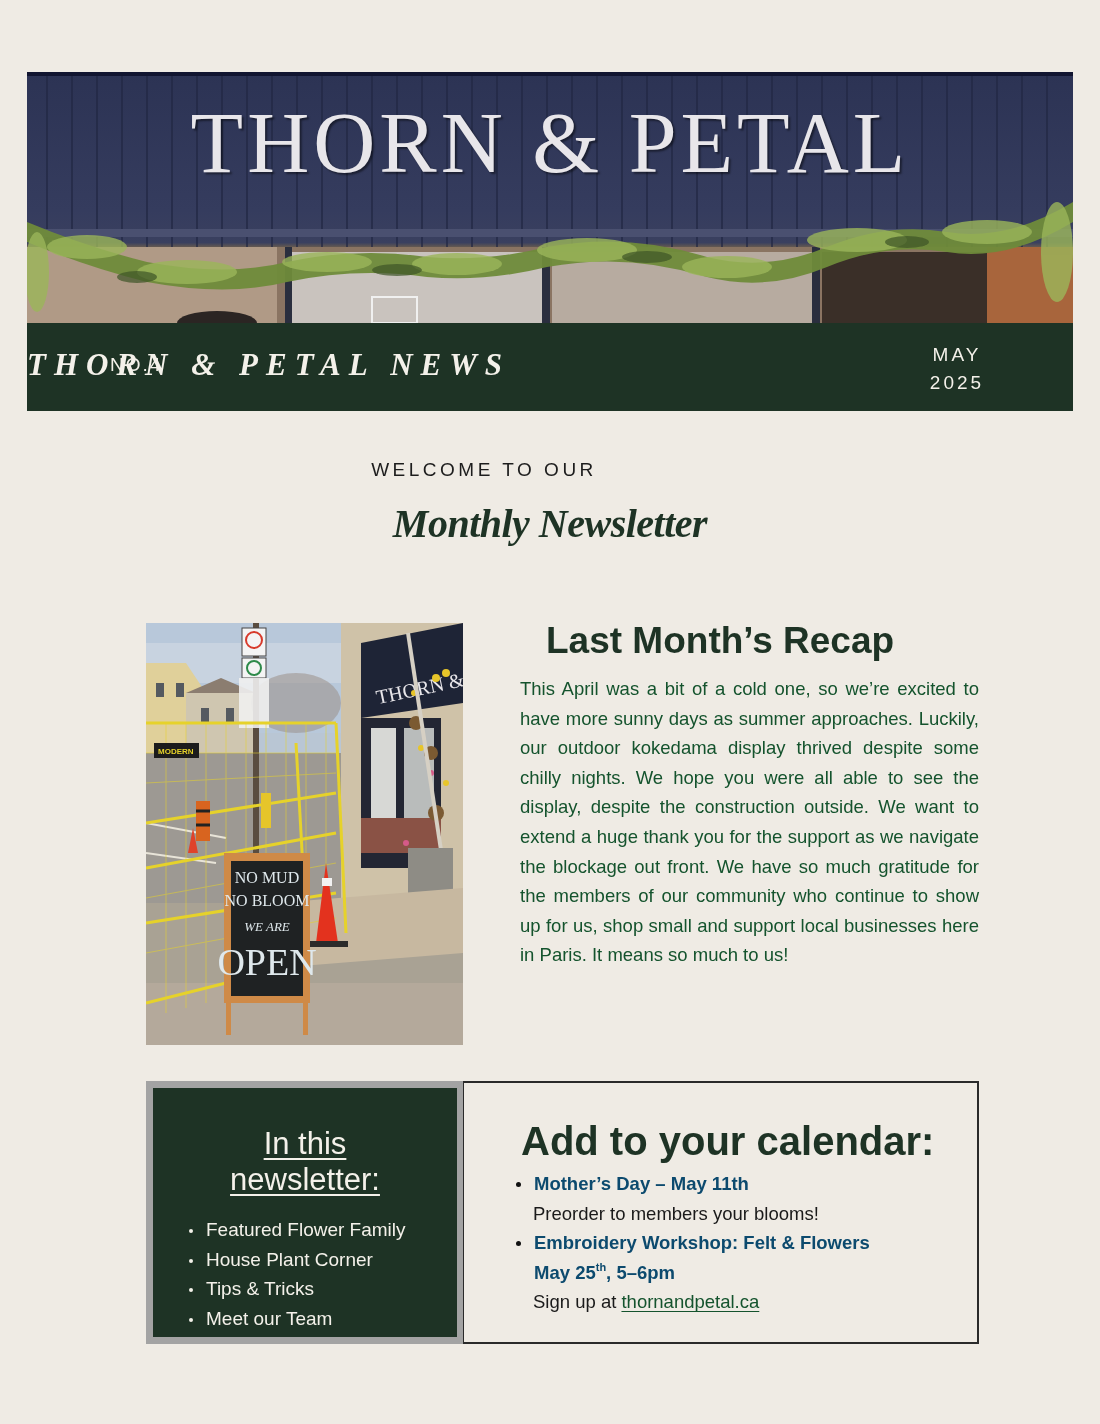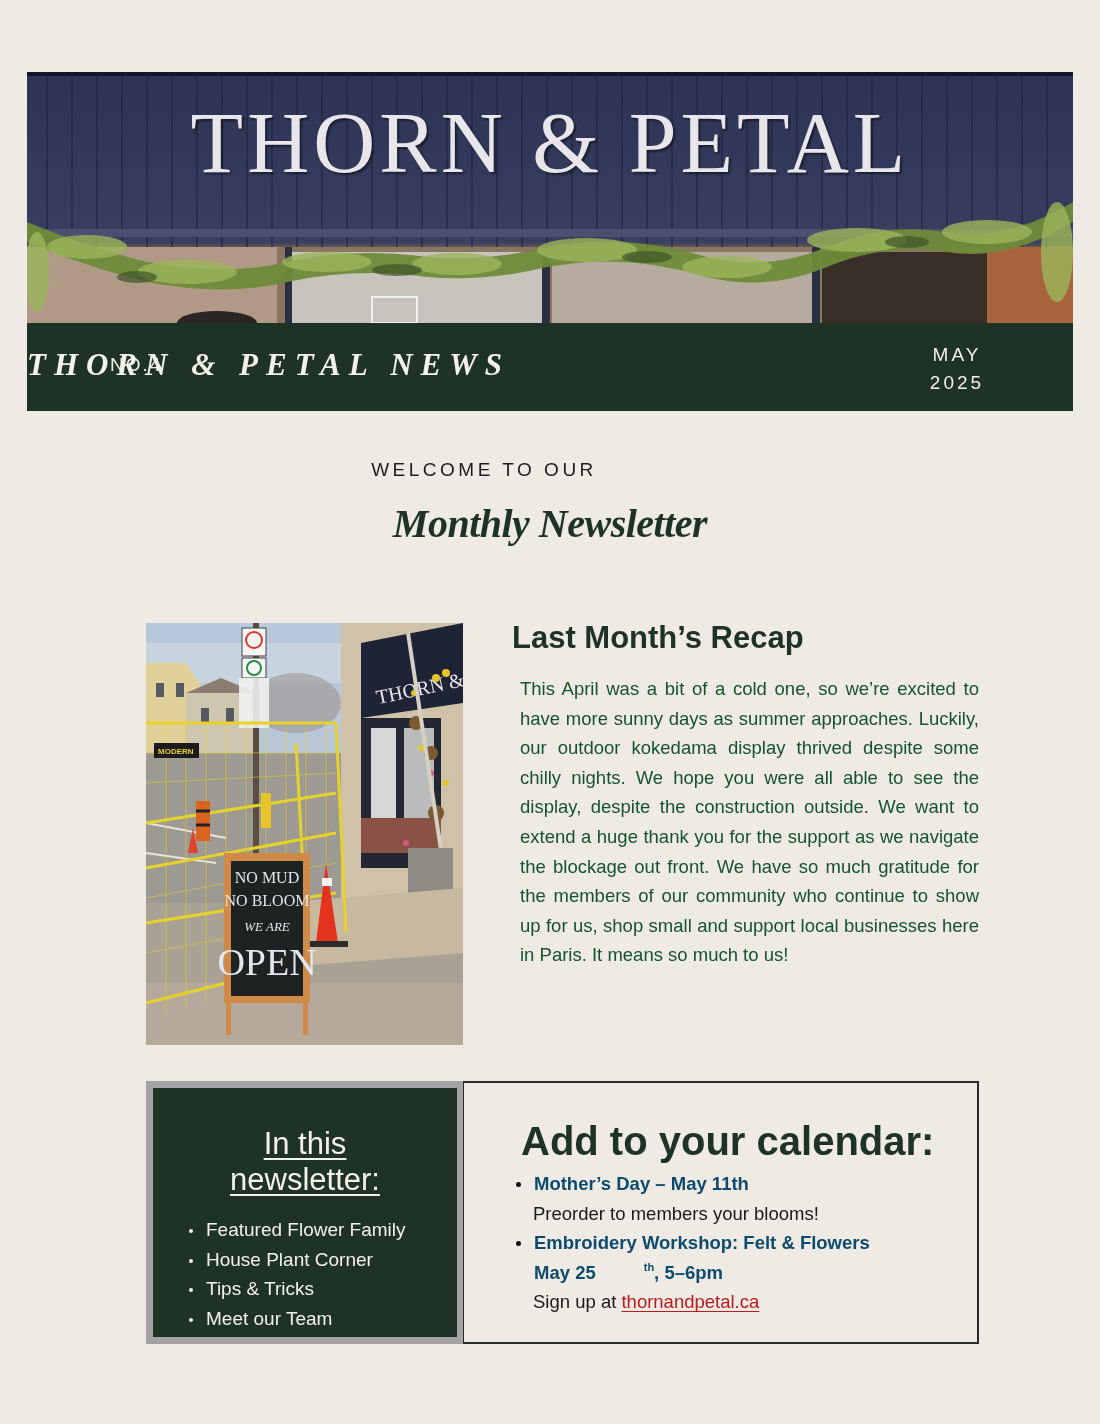--- a/index.html
+++ b/index.html
@@ -23,39 +23,39 @@
 
   
   .welcome { position: absolute; left: 0; width: 968px; top: 459px; text-align: center; font-size: 19px; letter-spacing: 3.5px; color: #1d1d1d; }
   .main-title { position: absolute; left: 0; width: 1100px; top: 500px; text-align: center;
     font-family: "Liberation Serif", "DejaVu Serif", serif; font-style: italic; font-weight: bold;
     font-size: 40px; color: #1e3325; letter-spacing: -0.5px; }
 
   
   .recap-photo { position: absolute; left: 146px; top: 623px; width: 317px; height: 422px; overflow: hidden; background: #b9c6d4; }
   .recap-photo svg { position: absolute; left: 0; top: 0; }
-  .recap-title { position: absolute; left: 512px; top: 620px; font-size: 31px; font-weight: bold; color: #1e3325; }
+  .recap-title { position: absolute; left: 546px; top: 620px; font-size: 37px; font-weight: bold; color: #1e3325; }
   .recap-body { position: absolute; left: 520px; top: 674px; width: 459px; font-size: 18.5px; line-height: 29.6px; text-align: justify; color: #14532d; }
 
   
   .toc-box { position: absolute; left: 146px; top: 1081px; width: 318px; height: 263px; background: #1e3325; color: #f4f1ea; border: 7px solid #a3a3a3; }
   .toc-title { position: absolute; left: 0; width: 100%; top: 38px; text-align: center; font-size: 31px; line-height: 36px; text-decoration: underline; text-underline-offset: 4px; text-decoration-thickness: 2px; }
   .toc-list { position: absolute; left: 34px; top: 127px; list-style: none; }
   .toc-list li { font-size: 19px; line-height: 29.6px; position: relative; padding-left: 19px; }
   .toc-list li::before { content: ""; position: absolute; left: 2px; top: 14px; width: 4px; height: 4px; border-radius: 50%; background: #f4f1ea; }
 
   .cal-box { position: absolute; left: 463px; top: 1081px; width: 516px; height: 263px; background: #efebe4; border: 2px solid #2a2a2a; border-left: 1px solid #2a2a2a; }
   .cal-title { position: absolute; left: 57px; top: 36px; font-size: 40px; font-weight: bold; color: #1e3325; }
   .cal-list { position: absolute; left: 52px; top: 86px; list-style: none; }
   .cal-list li { position: relative; padding-left: 18px; font-size: 18.5px; line-height: 29.6px; }
   .cal-list li::before { content: ""; position: absolute; left: 0; top: 13px; width: 5px; height: 5px; border-radius: 50%; background: #111; }
   .cal-head { font-weight: bold; color: #0c4a6e; display: block; }
   .cal-sub { display: block; color: #1a1a1a; margin-left: -1px; }
-  .cal-sub a { color: #b91c1c; text-decoration: underline; text-underline-offset: 3px; }
-  sup { font-size: 11px; line-height: 0; vertical-align: 8px; margin-left: 48px; }
+  .cal-sub a { color: #14532d; text-decoration: underline; text-underline-offset: 3px; }
+  sup { font-size: 11px; line-height: 0; vertical-align: 8px; }
 </style>
 </head>
 <body>
 
 <div class="banner">
   <div class="banner-photo">
     <svg width="1046" height="251" viewBox="0 0 1046 251">
 
       <g stroke="#222844" stroke-width="2" opacity="0.7">
         <line x1="20" y1="0" x2="20" y2="175"></line>

